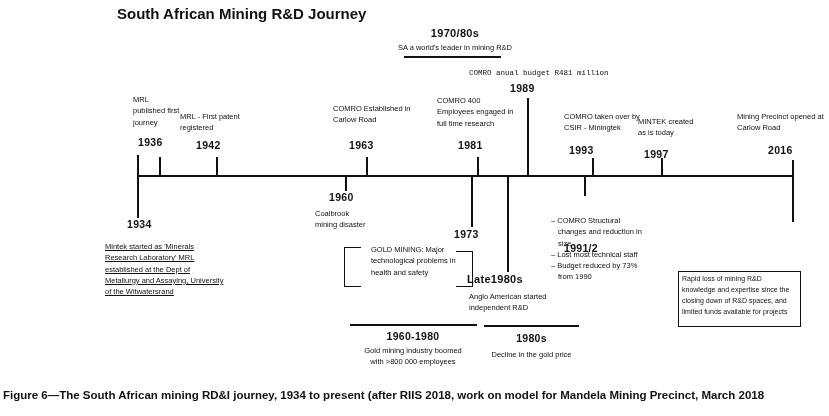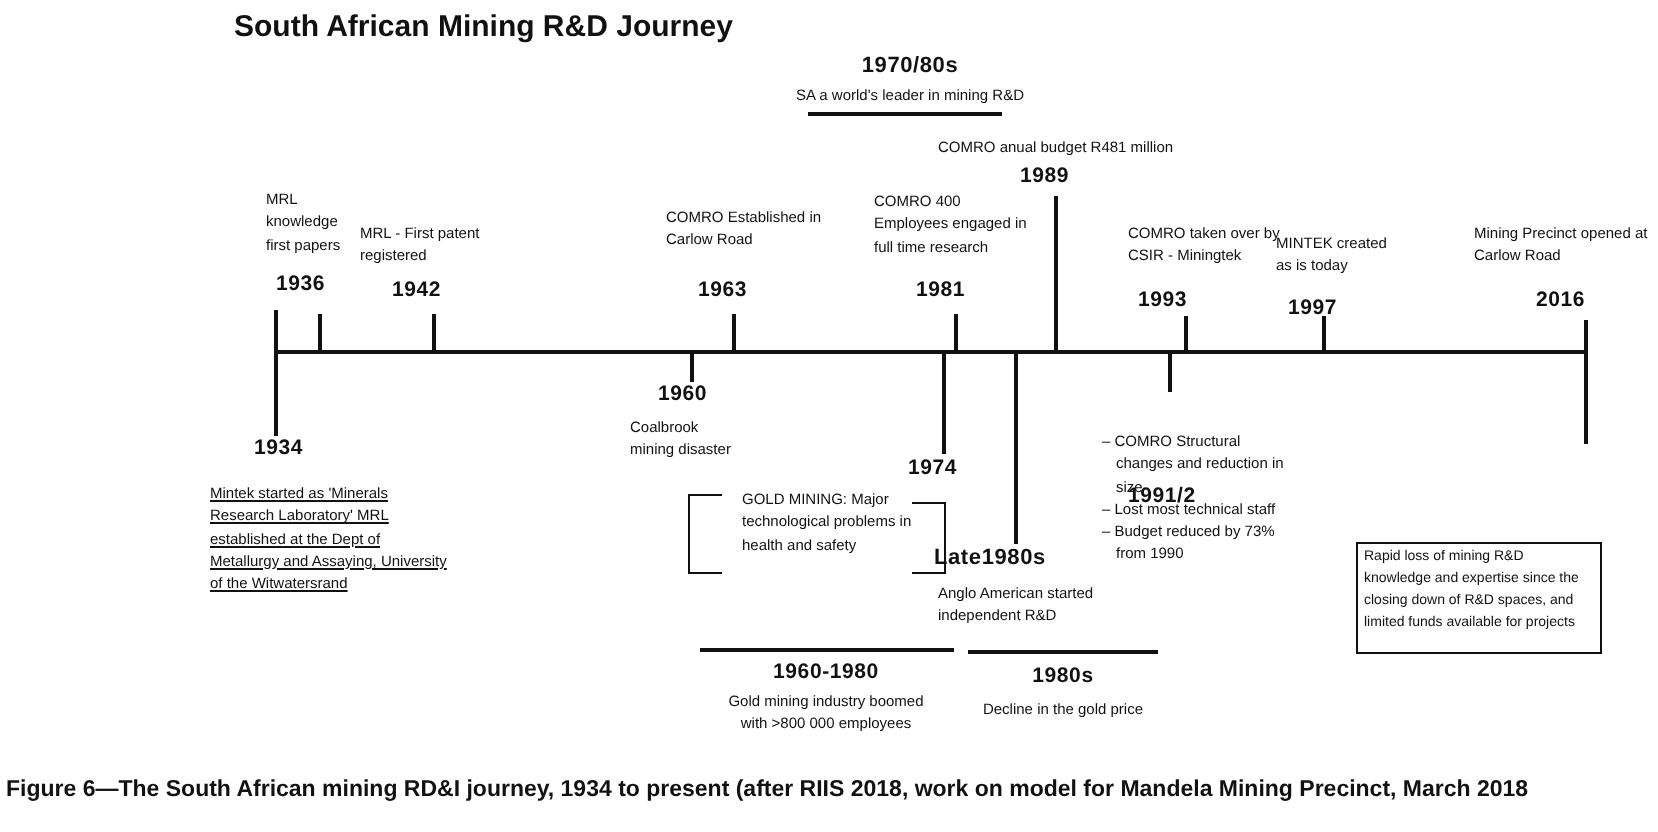--- a/index.html
+++ b/index.html
@@ -24,41 +24,41 @@
 <body>
 
 <div id="canvas">
 
   <div class="title" style="left:117px;top:5px;">South African Mining R&amp;D Journey</div>
 
   <div class="yr-lg tc" style="left:380px;top:27px;width:150px;">1970/80s</div>
   <div class="t tc" style="left:380px;top:42px;width:150px;">SA a world's leader in mining R&amp;D</div>
   <div class="ln" style="left:404px;top:56px;width:97px;height:1.5px;"></div>
 
-  <div class="t" style="left:469px;top:68px;white-space:nowrap;">COMRO anual budget R481 million</div>
+  <div class="t" style="left:469px;top:68px;white-space:nowrap;font-family:Liberation Mono, monospace;">COMRO anual budget R481 million</div>
   <div class="yr" style="left:510px;top:82px;">1989</div>
   <div class="ln" style="left:527px;top:98px;width:1.6px;height:78px;"></div>
 
   <div class="ln" style="left:138px;top:175px;width:656px;height:1.8px;"></div>
 
   <div class="ln" style="left:137px;top:155px;width:1.8px;height:63px;"></div>
   <div class="ln" style="left:159px;top:157px;width:1.6px;height:19px;"></div>
   <div class="ln" style="left:216px;top:157px;width:1.6px;height:19px;"></div>
   <div class="ln" style="left:366px;top:157px;width:1.6px;height:19px;"></div>
   <div class="ln" style="left:477px;top:157px;width:1.6px;height:19px;"></div>
   <div class="ln" style="left:592px;top:158px;width:1.6px;height:18px;"></div>
   <div class="ln" style="left:661px;top:158px;width:1.6px;height:18px;"></div>
   <div class="ln" style="left:792px;top:160px;width:1.8px;height:62px;"></div>
 
   <div class="ln" style="left:345px;top:177px;width:1.6px;height:14px;"></div>
   <div class="ln" style="left:471px;top:177px;width:1.6px;height:50px;"></div>
   <div class="ln" style="left:507px;top:177px;width:1.6px;height:95px;"></div>
   <div class="ln" style="left:584px;top:177px;width:1.6px;height:19px;"></div>
 
-  <div class="t" style="left:133px;top:94px;width:48px;">MRL knowledge first papers</div>
+  <div class="t" style="left:133px;top:94px;width:48px;">MRL published first journey</div>
   <div class="yr" style="left:138px;top:136px;">1936</div>
 
   <div class="t" style="left:180px;top:111px;width:68px;">MRL - First patent registered</div>
   <div class="yr" style="left:196px;top:139px;">1942</div>
 
   <div class="t" style="left:333px;top:103px;width:88px;">COMRO Established in Carlow Road</div>
   <div class="yr" style="left:349px;top:139px;">1963</div>
 
   <div class="t" style="left:437px;top:95px;width:82px;">COMRO 400 Employees engaged in full time research</div>
   <div class="yr" style="left:458px;top:139px;">1981</div>
@@ -75,21 +75,21 @@
   <div class="yr" style="left:127px;top:218px;">1934</div>
   <div class="t" style="left:105px;top:241px;width:120px;text-decoration:underline;">Mintek started as 'Minerals Research Laboratory' MRL established at the Dept of Metallurgy and Assaying, University of the Witwatersrand</div>
 
   <div class="yr" style="left:329px;top:191px;">1960</div>
   <div class="t" style="left:315px;top:208px;width:54px;">Coalbrook mining disaster</div>
 
   <div class="bracket-l" style="left:344px;top:247px;width:16px;height:38px;"></div>
   <div class="t" style="left:371px;top:244px;width:86px;">GOLD MINING: Major technological problems in health and safety</div>
   <div class="bracket-r" style="left:456px;top:251px;width:16px;height:34px;"></div>
 
-  <div class="yr" style="left:454px;top:228px;">1974</div>
+  <div class="yr" style="left:454px;top:228px;">1973</div>
 
   <div class="yr-lg" style="left:467px;top:273px;">Late1980s</div>
   <div class="t" style="left:469px;top:291px;width:88px;">Anglo American started independent R&amp;D</div>
 
   <div class="yr" style="left:564px;top:214px;margin-top:28px;">1991/2</div>
   <div class="t" style="left:551px;top:215px;width:92px;">
     <div class="bullet">– COMRO Structural changes and reduction in size</div>
     <div class="bullet">– Lost most technical staff</div>
     <div class="bullet">– Budget reduced by 73% from 1990</div>
   </div>

